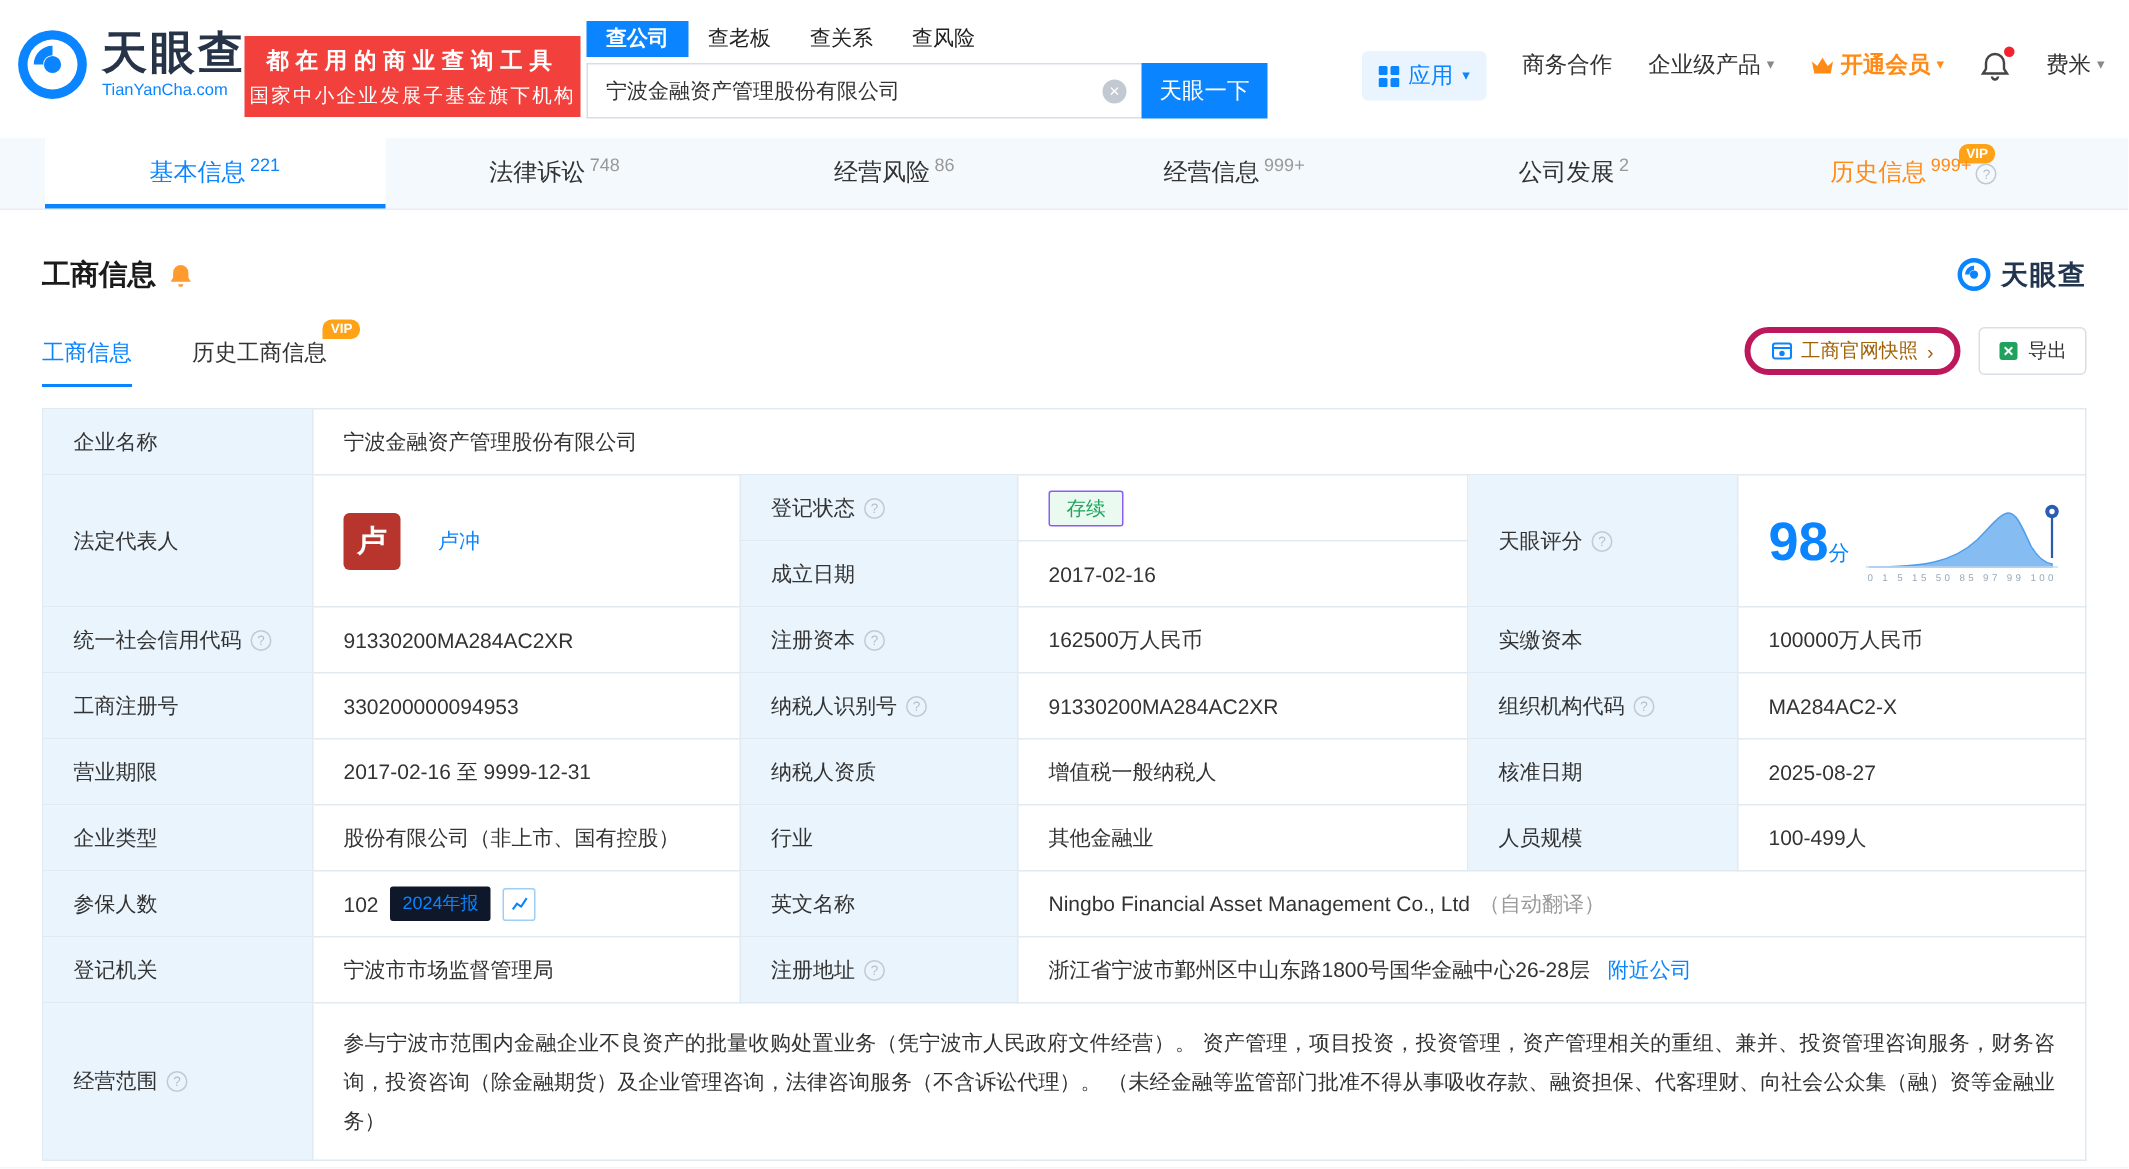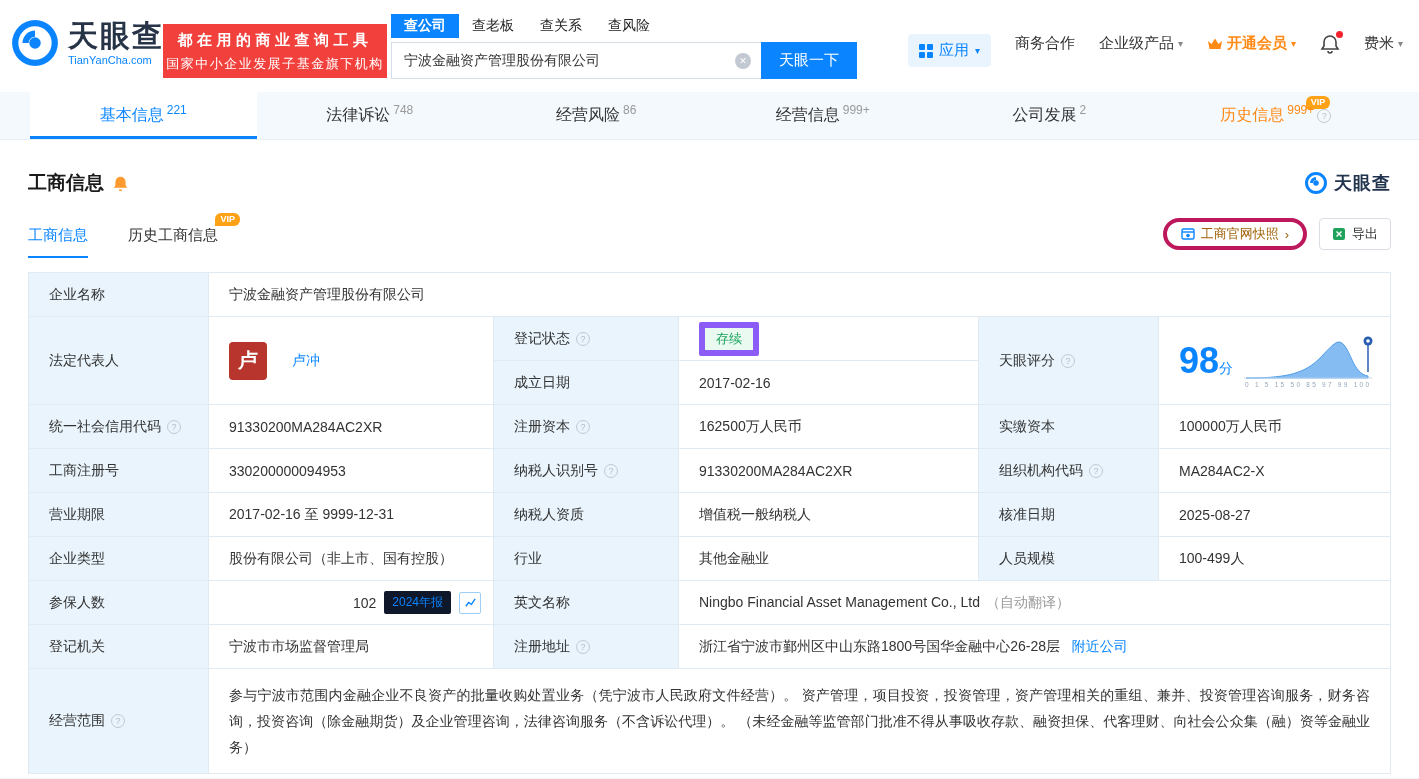--- a/index.html
+++ b/index.html
@@ -19,21 +19,21 @@
 
   .search-wrap { position:absolute; left:391px; top:12px; }
   .search-tabs { display:flex; align-items:center; height:27px; }
   .stab { font-size:14px; color:#222; padding:3px 13px; cursor:pointer; }
   .stab.active { background:#0a85ff; color:#fff; font-weight:bold; }
   .search-row { display:flex; margin-top:3px; position:relative; }
   .search-input { width:370px; height:37px; border:1px solid #d7dde5; border-right:none;
     padding:0 34px 0 12px; font-size:14px; color:#333; outline:none; }
   .clear-btn { position:absolute; left:344px; top:11px; width:16px; height:16px; border-radius:50%;
     background:#c3c9d2; color:#fff; font-size:9px; line-height:16px; text-align:center; cursor:pointer; }
-  .search-btn { width:96px; height:37px; background:#0a85ff; color:#fff; border:none; font-size:15px; cursor:pointer; }
+  .search-btn { width:84px; height:37px; background:#0a85ff; color:#fff; border:none; font-size:15px; cursor:pointer; }
 
   .topnav { position:absolute; right:16px; top:34px; display:flex; align-items:flex-start; gap:24px; font-size:15px; }
   .apps-btn { display:flex; align-items:center; gap:6px; background:#eaf4ff; color:#0a85ff;
     padding:7px 11px; border-radius:4px; cursor:pointer; }
   .nav-item { display:flex; align-items:center; gap:4px; cursor:pointer; color:#333; }
   .nav-item.vip { color:#ff8a15; font-weight:bold; }
   .caret { font-size:10px; color:#888; }
   .apps-btn .caret { color:#0a85ff; }
   .nav-item.vip .caret { color:#ff8a15; }
   .bell-wrap { position:relative; cursor:pointer; }
@@ -73,28 +73,28 @@
   .export-btn { display:flex; align-items:center; gap:6px; border:1px solid #d9dee4; color:#333;
     background:#fff; border-radius:4px; padding:6px 12px; font-size:13px; cursor:pointer; }
 
   
   .info-table { width:1363px; margin:14px 28px 0; border-collapse:collapse; table-layout:fixed; font-size:14px; }
   .info-table td { border:1px solid #dfeaf3; height:44px; padding:0 12px 0 20px; overflow:hidden; }
   td.lbl { background:#e9f4fc; color:#333; }
   .lbl-in { display:flex; align-items:center; gap:6px; }
   .link { color:#0a85ff; cursor:pointer; text-decoration:none;margin-left:13px; }
   .status-badge { display:inline-block; padding:2px 11px; font-size:13px; color:#1fa45e;
-    background:#eafaf1; border:6px solid #8b5cf6; border-radius:2px; }
+    background:#eafaf1; border:1px solid #8b5cf6; border-radius:2px; }
   .rep-cell { display:flex; align-items:center; gap:12px; }
   .avatar { width:38px; height:38px; background:#b8352d; color:#fff; font-size:20px; font-weight:bold;
     display:flex; align-items:center; justify-content:center; border-radius:4px; cursor:pointer; }
   .score-cell { display:flex; align-items:center; justify-content:space-between; padding-right:4px; }
   .score-num { font-size:36px; font-weight:bold; color:#0a85ff; line-height:1; }
   .score-unit { font-size:14px; color:#0a85ff; }
-  .insured-cell { display:flex; align-items:center; gap:8px;justify-content:flex-end; }
+  .insured-cell { display:flex; align-items:center; gap:8px; }
   .report-badge { background:#0f172a; color:#0a85ff; font-size:12px; padding:3px 8px; border-radius:2px; cursor:pointer; }
   .chart-btn { width:22px; height:22px; border:1px solid #9ecdf5; border-radius:2px; display:flex;
     align-items:center; justify-content:center; cursor:pointer; background:#fff; }
   .note { color:#999; margin-left:6px; }
   .scope-val { height:auto !important; padding:13px 20px !important; line-height:26px; text-align:justify; }
   td.scope-lbl { vertical-align:middle; }
   .bottom-strip { height:16px; background:#f4f5f7; margin-top:4px; }
 </style>
 </head>
 <body>

